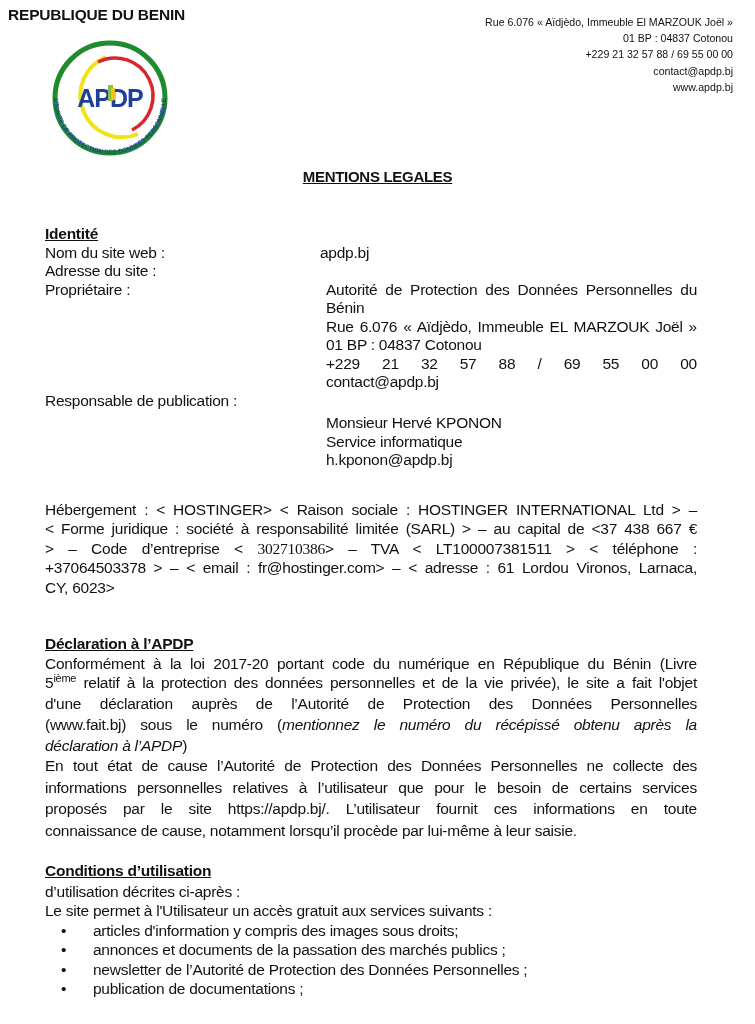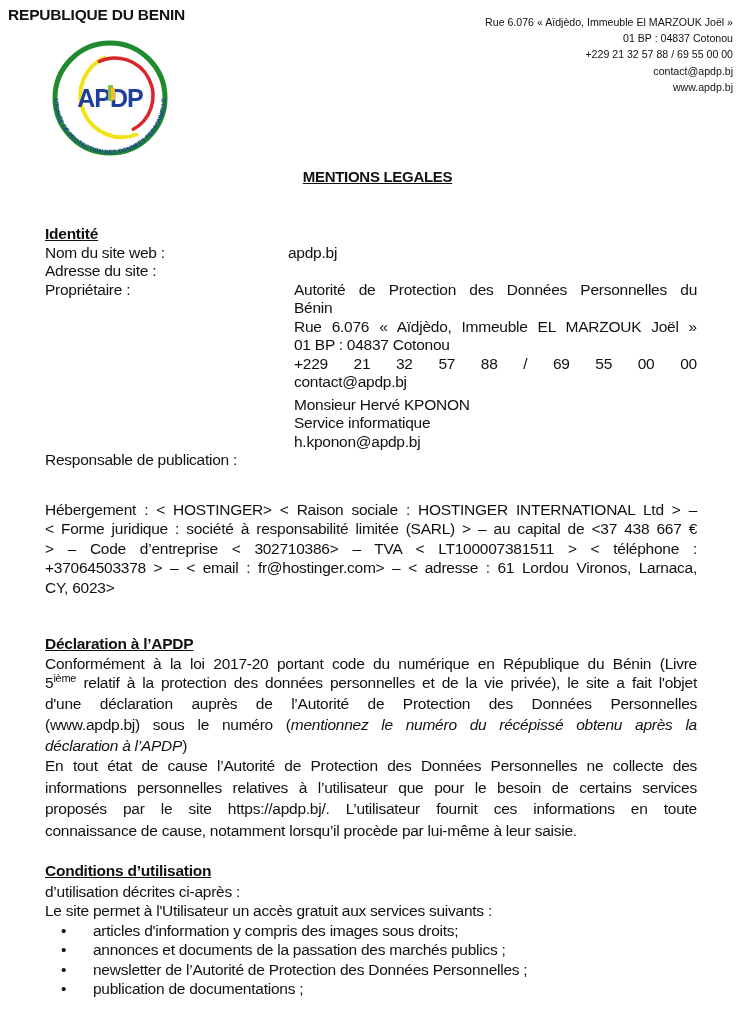--- a/index.html
+++ b/index.html
@@ -8,25 +8,25 @@
   .abs { position:absolute; }
   .country { left:8px; top:6px; font-size:15.5px; font-weight:bold; letter-spacing:-0.2px; }
   .logo { left:40px; top:40px; width:140px; height:120px; }
   .contact { right:22px; top:14px; text-align:right; font-size:10.6px; line-height:16.2px; }
   .title { left:0; width:755px; top:168px; text-align:center; font-size:15px; font-weight:bold;
            text-decoration:underline; letter-spacing:-0.3px; }
   .body { left:45px; width:652px; font-size:15.5px; line-height:18.5px; letter-spacing:-0.25px; }
   .h { font-weight:bold; text-decoration:underline; }
   .row { display:flex; }
   .lbl { width:243px; flex:none; }
-  .val { flex:1; text-align:justify; }
+  .val { flex:1; text-align:justify;margin-left:32px; }
   .val.indent { padding-left:6px; }
   .just-last { text-align:justify; text-align-last:justify; }
   sup { font-size:11px; line-height:0; }
-  .serif { font-family:Liberation Sans, sans-serif; }
+  .serif { font-family:Liberation Serif, serif; }
   ul.bul { list-style:none; margin:0; padding:0; }
   ul.bul li { position:relative; padding-left:48px; }
   ul.bul li::before { content:"\2022"; position:absolute; left:16px; }
 </style>
 </head>
 <body>
 
 <div class="abs country">REPUBLIQUE DU BENIN</div>
 
 <div class="abs logo">
@@ -80,47 +80,47 @@
         <span>88</span>
         <span>/</span>
         <span>69</span>
         <span>55</span>
         <span>00</span>
         <span>00</span>
       </div>
       <div>contact@apdp.bj</div>
     </div>
   </div>
+  <div class="row">
+    <div class="lbl" style="width:300px;">Responsable de publication :</div>
+  </div>
   <div class="row" style="margin-top:4px;">
     <div class="lbl"></div>
     <div class="val indent">
       <div>Monsieur Hervé KPONON</div>
       <div>Service informatique</div>
       <div>h.kponon@apdp.bj</div>
     </div>
-  </div>
-  <div class="row">
-    <div class="lbl" style="width:300px;">Responsable de publication :</div>
   </div>
 </div>
 
 <div class="abs body" style="top:500px; line-height:19.4px;">
   <div class="just-last">Hébergement : &lt; HOSTINGER&gt; &lt; Raison sociale : HOSTINGER INTERNATIONAL Ltd &gt; –</div>
   <div class="just-last">&lt; Forme juridique : société à responsabilité limitée (SARL) &gt; – au capital de &lt;37 438 667 €</div>
   <div class="just-last"><span>&gt; – Code d’entreprise &lt; </span><span class="serif">302710386</span><span>&gt; – TVA &lt; LT100007381511 &gt; &lt; téléphone :</span></div>
   <div class="just-last">+37064503378 &gt; – &lt; email : fr@hostinger.com&gt; – &lt; adresse : 61 Lordou Vironos, Larnaca,</div>
   <div>CY, 6023&gt;</div>
 </div>
 
 <div class="abs body" style="top:634px; line-height:19.6px;">
   <div class="h">Déclaration à l’APDP</div>
   <div class="just-last">Conformément à la loi 2017-20 portant code du numérique en République du Bénin (Livre</div>
   <div class="just-last"><span>5</span><sup>ième</sup><span> relatif à la protection des données personnelles et de la vie privée),  le site a fait l'objet</span></div>
   <div class="just-last" style="line-height:21.5px;">d'une déclaration auprès de l’Autorité de Protection des Données Personnelles</div>
-  <div class="just-last" style="line-height:21.5px;"><span>(www.apdp.bj) sous le numéro  (</span><i>mentionnez le numéro du récépissé obtenu après la</i></div>
+  <div class="just-last" style="line-height:21.5px;"><span>(www.fait.bj) sous le numéro  (</span><i>mentionnez le numéro du récépissé obtenu après la</i></div>
   <div><i>déclaration à l’APDP</i><span>)</span></div>
   <div style="line-height:21.5px;">
     <div class="just-last">En tout état de cause l’Autorité de Protection des Données Personnelles ne collecte des</div>
     <div class="just-last">informations personnelles relatives à l’utilisateur que pour le besoin de certains services</div>
     <div class="just-last">proposés par le site https://apdp.bj/. L’utilisateur fournit ces informations en toute</div>
     <div>connaissance de cause, notamment lorsqu’il procède par lui-même à leur saisie.</div>
   </div>
 </div>
 
 <div class="abs body" style="top:860px; line-height:21px;">

